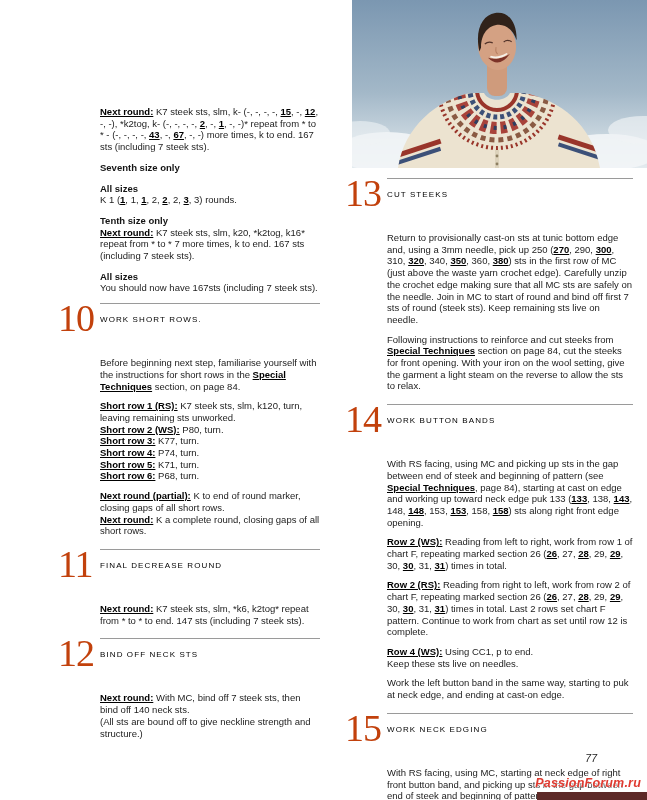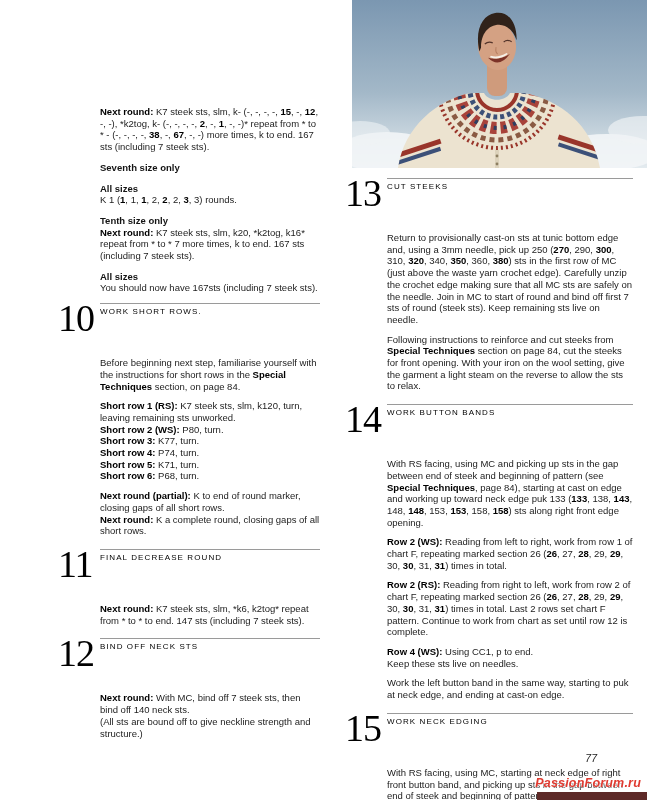--- a/index.html
+++ b/index.html
@@ -17,30 +17,30 @@
 
   
   .col { position: absolute; }
   .col-left  { left: 58px;  top: 106px; width: 262px; }
   .col-right { left: 345px; top: 178px; width: 288px; }
 
   .block { margin-left: 42px; margin-bottom: 9px; }
   .bheading { font-size: 9.5px; line-height: 11.7px; font-weight: bold; color: #141414; }
   .para { font-size: 9.5px; line-height: 11.7px; color: #1c1c1c; margin-bottom: 8px; }
   .para:last-child { margin-bottom: 0; }
-  .para b { color: #000; }
+  .para b { color: #000; text-decoration: underline; }
 
   .section { margin-bottom: 12px; }
   .sec-head { display: flex; align-items: flex-start; }
   .sec-num {
     flex: 0 0 42px; width: 42px;
     font-family: "Liberation Serif", serif;
-    font-size: 38px; line-height: 30px; letter-spacing: -1px; color: #000000;
-  }
-  .sec-rule { flex: 1; border-top: 1px solid #9a9a9a; padding-top: 3px; }
+    font-size: 38px; line-height: 30px; letter-spacing: -1px; color: #c2410c;
+  }
+  .sec-rule { flex: 1; border-top: 1px solid #9a9a9a; padding-top: 11px; }
   .sec-title { font-size: 8px; letter-spacing: 1.1px; color: #000; }
   .sec-body { margin-left: 42px; margin-top: 24px; }
 
   
   .page-num {
     position: absolute; top: 752px; right: 50px;
     font-size: 10.5px; color: #222; font-style: italic;
   }
   .watermark {
     position: absolute; top: 776px; right: 6px;
@@ -119,21 +119,21 @@
           <path d="M135,57 Q145,69 157,55 Q146,61 135,57 Z" fill="#7c3328"></path>
           <path d="M137,56.5 Q146,61 155,55 L154,53.8 Q145,58 138,55.2 Z" fill="#f6f0e8"></path>
         </g>
       </g>
     </svg>
   </div>
 
   <div class="col col-left">
 
     <div class="block">
-      <p class="para"><b>Next round:</b> K7 steek sts, slm, k- (-, -, -, -, <b>15</b>, -, <b>12</b>, -, -), *k2tog, k- (-, -, -, -, <b>2</b>, -, <b>1</b>, -, -)* repeat from * to * - (-, -, -, -, <b>38</b>, -, <b>67</b>, -, -) more times, k to end. 167 sts (including 7 steek sts).</p>
+      <p class="para"><b>Next round:</b> K7 steek sts, slm, k- (-, -, -, -, <b>15</b>, -, <b>12</b>, -, -), *k2tog, k- (-, -, -, -, <b>2</b>, -, <b>1</b>, -, -)* repeat from * to * - (-, -, -, -, <b>43</b>, -, <b>67</b>, -, -) more times, k to end. 167 sts (including 7 steek sts).</p>
     </div>
 
     <div class="block">
       <p class="bheading">Seventh size only</p>
     </div>
 
     <div class="block">
       <p class="bheading">All sizes</p>
       <p class="para">K 1 (<b>1</b>, 1, <b>1</b>, 2, <b>2</b>, 2, <b>3</b>, 3) rounds.</p>
     </div>

